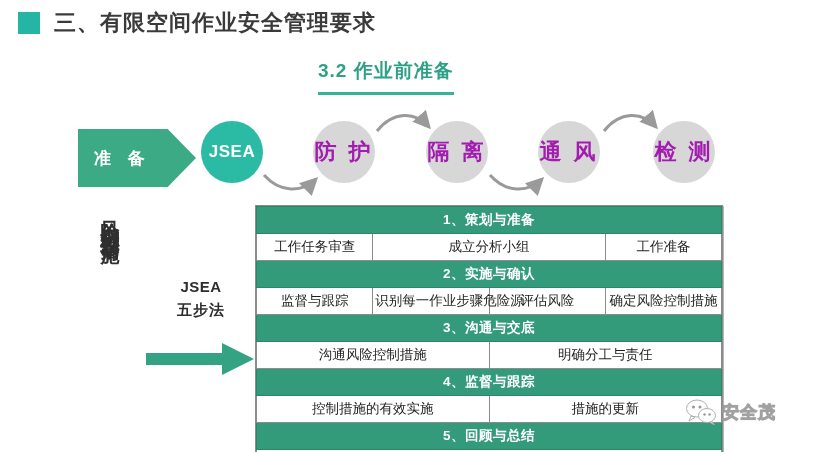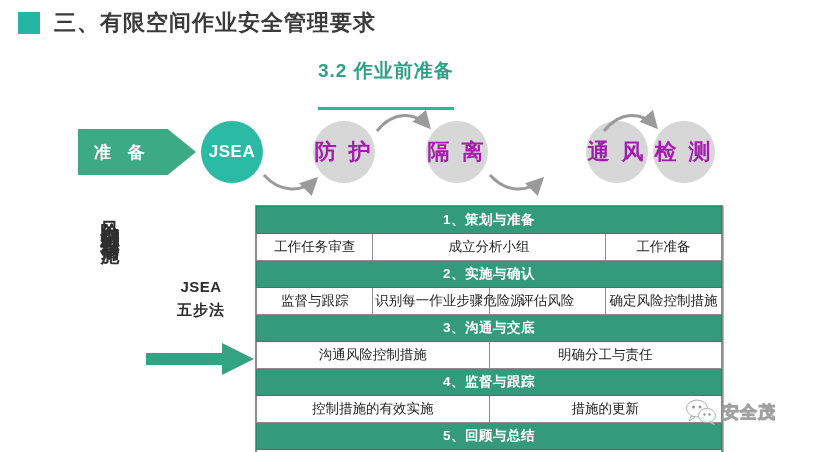--- a/index.html
+++ b/index.html
@@ -16,49 +16,49 @@
   .hdr{position:absolute;left:18px;top:12px;display:flex;align-items:flex-end;}
   .hdr-square{width:22px;height:22px;background:#25b5a5;flex:0 0 auto;}
   .hdr-title{
     margin-left:14px;font-size:22px;font-weight:bold;color:#3a3a3a;
     letter-spacing:1px;white-space:nowrap;line-height:1;
   }
 
   .subtitle-wrap{position:absolute;left:318px;top:58px;text-align:center;}
   .subtitle{
     font-size:19px;font-weight:bold;color:#2ea088;letter-spacing:1px;
-    white-space:nowrap;padding-bottom:23px;
+    white-space:nowrap;padding-bottom:8px;
   }
   .subtitle-rule{height:3px;background:#34b495;width:100%;}
 
   
   .flow{position:absolute;left:0;top:105px;width:817px;height:95px;}
 
   .chev{
-    position:absolute;left:78px;top:24px;width:118px;height:46px;
+    position:absolute;left:78px;top:24px;width:118px;height:58px;
     background:#3daa86;
     clip-path:polygon(0 0, 76% 0, 100% 50%, 76% 100%, 0 100%);
     display:flex;align-items:center;
   }
   .chev span{
     color:#ffffff;font-size:17px;font-weight:bold;letter-spacing:6px;
     padding-left:16px;
   }
 
   .circ{
     position:absolute;top:16px;width:62px;height:62px;border-radius:50%;
     display:flex;align-items:center;justify-content:center;
     font-weight:bold;color:#a21caf;font-size:22px;letter-spacing:3px;
   }
   .circ.jsea{background:#2bbba5;color:#ffffff;font-size:17px;letter-spacing:0.5px;}
   .circ.grey{background:#d7d7d7;}
   .c-jsea{left:201px;}
   .c1{left:313px;}
   .c2{left:426px;}
-  .c3{left:538px;margin-left:48px;}
+  .c3{left:538px;}
   .c4{left:653px;}
 
   .connector{position:absolute;top:0;width:110px;height:95px;pointer-events:none;}
   .k1{left:258px;}
   .k2{left:371px;}
   .k3{left:484px;}
   .k4{left:598px;}
 
   
   .vlabel{

